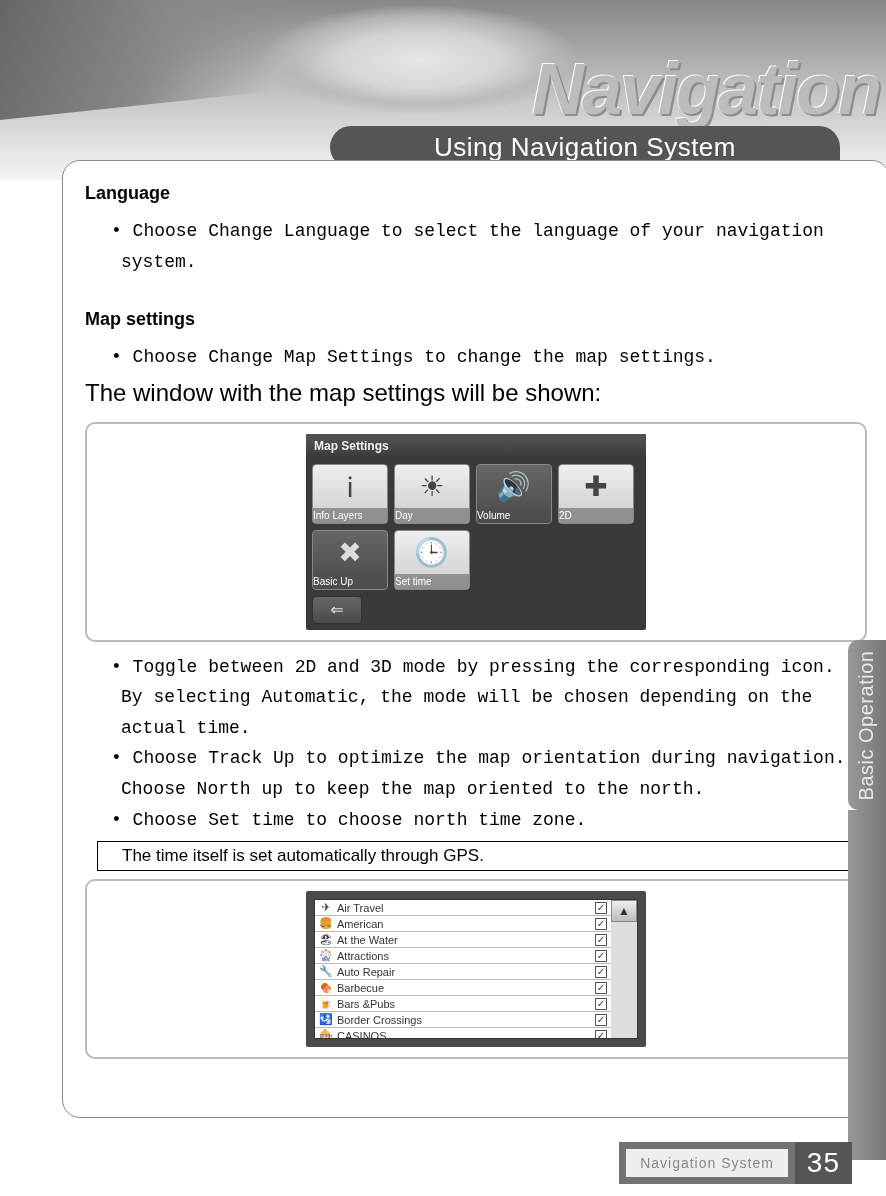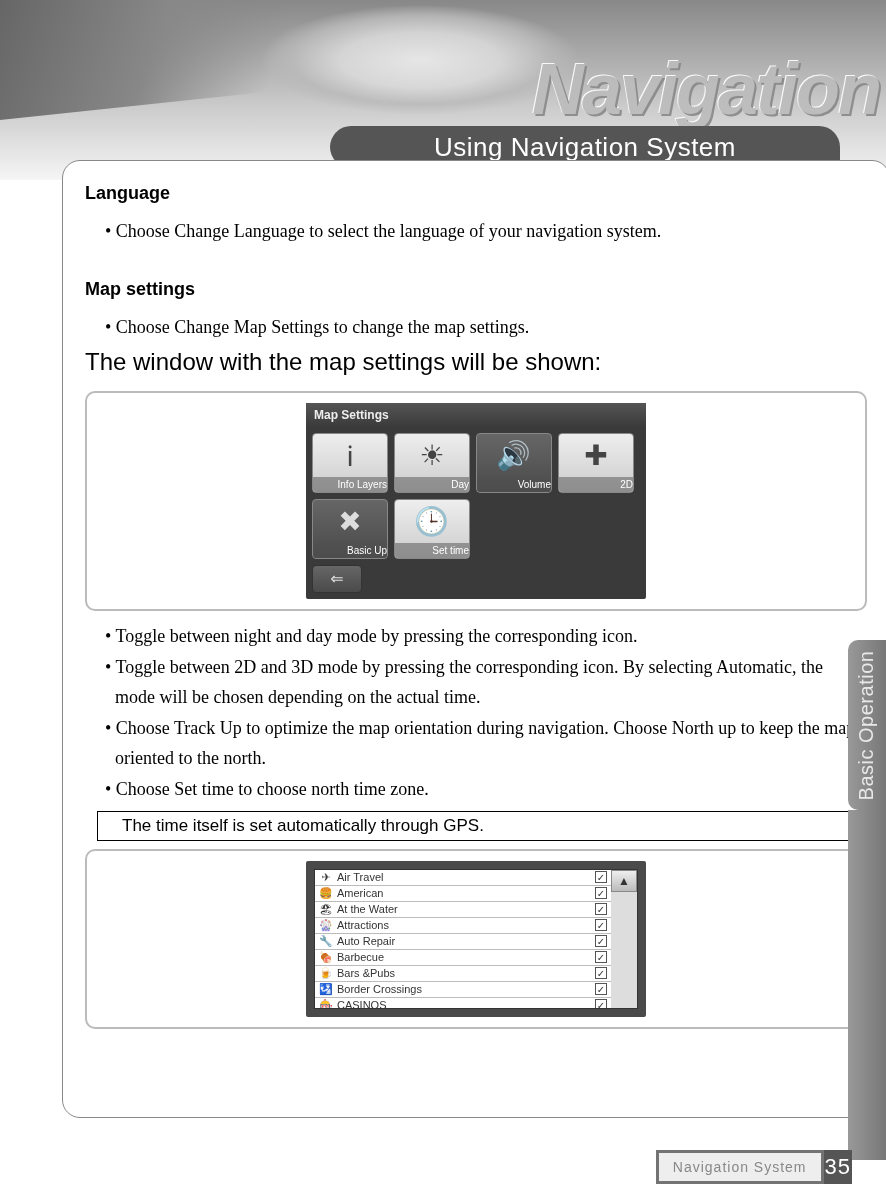--- a/index.html
+++ b/index.html
@@ -74,24 +74,24 @@
     font-weight: 700;
     font-size: 18px;
     margin-top: 4px;
     margin-bottom: 12px;
     font-family: "Helvetica Neue Condensed", "Arial Narrow", Arial, sans-serif;
     font-stretch: condensed;
   }
   .bullet {
     font-size: 18px;
     line-height: 1.7;
-    margin-left: 20px;
+    margin-left: 26px;
     text-indent: -10px;
     padding-left: 10px;
-    font-family: Liberation Serif, serif;
+    font-family: Liberation Mono, monospace;
     font-stretch: condensed;
   }
   .body-line {
     font-size: 24px;
     line-height: 1.7;
     font-family: "Helvetica Neue Condensed", "Arial Narrow", Arial, sans-serif;
     font-stretch: condensed;
   }
   .gap { height: 28px; }
 
@@ -120,21 +120,21 @@
     width: 76px; height: 60px;
     background: linear-gradient(#eee,#ccc);
     border: 1px solid #888;
     border-radius: 4px;
     display:flex; flex-direction:column; align-items:center; justify-content:flex-end;
     position: relative;
   }
   .tile.dark { background: linear-gradient(#666,#4a4a4a); }
   .tile-label {
     font-size: 10px;
-    text-align:right;
+    text-align:left;
     width:100%;
     background: rgba(80,80,80,0.5);
     color:#fff;
     padding:2px 0;
     border-radius: 0 0 4px 4px;
   }
   .tile-icon {
     flex:1; display:flex; align-items:center; justify-content:center;
     color:#444; font-size:28px;
   }
@@ -202,27 +202,27 @@
     right:0; top:810px; width:38px; height:350px;
     background: linear-gradient(90deg,#999,#777);
   }
 
   .footer {
     position:absolute;
     bottom:12px; right:34px;
     display:flex; align-items:stretch; gap:0;
   }
   .footer-label {
-    background:#eee; border:3px solid #737373;
+    background:#eee; border:7px solid #737373;
     color:#888; font-size:14px; padding:6px 14px;
     display:flex; align-items:center;
     letter-spacing:1px;
   }
   .footer-num {
-    background:#555; color:#fff; font-size:22px; padding:4px 1px;
+    background:#555; color:#fff; font-size:28px; padding:4px 12px;
     display:flex; align-items:center;
     letter-spacing:1px;
   }
 </style>
 </head>
 <body>
 
 <div class="header-bg">
   <div class="road"></div>
   <div class="car"></div>
@@ -274,21 +274,20 @@
         </div>
       </div>
       <div class="back-row">
         <div class="back-btn">
           <span>⇐</span>
         </div>
       </div>
     </div>
   </div>
 
-  <div class="bullet">• Toggle between night and day mode by pressing the corresponding icon.</div>
   <div class="bullet">• Toggle between 2D and 3D mode by pressing the corresponding icon.  By selecting Automatic, the mode will be chosen depending on the actual time.</div>
   <div class="bullet">• Choose Track Up to optimize the map orientation during navigation. Choose North up to keep the map oriented to the north.</div>
   <div class="bullet">• Choose Set time to choose north time zone.</div>
 
   <div class="note-box">The time itself is set automatically through GPS.</div>
 
 
   <div class="shot-frame">
     <div class="layers-device">
       <div class="layer-list">

